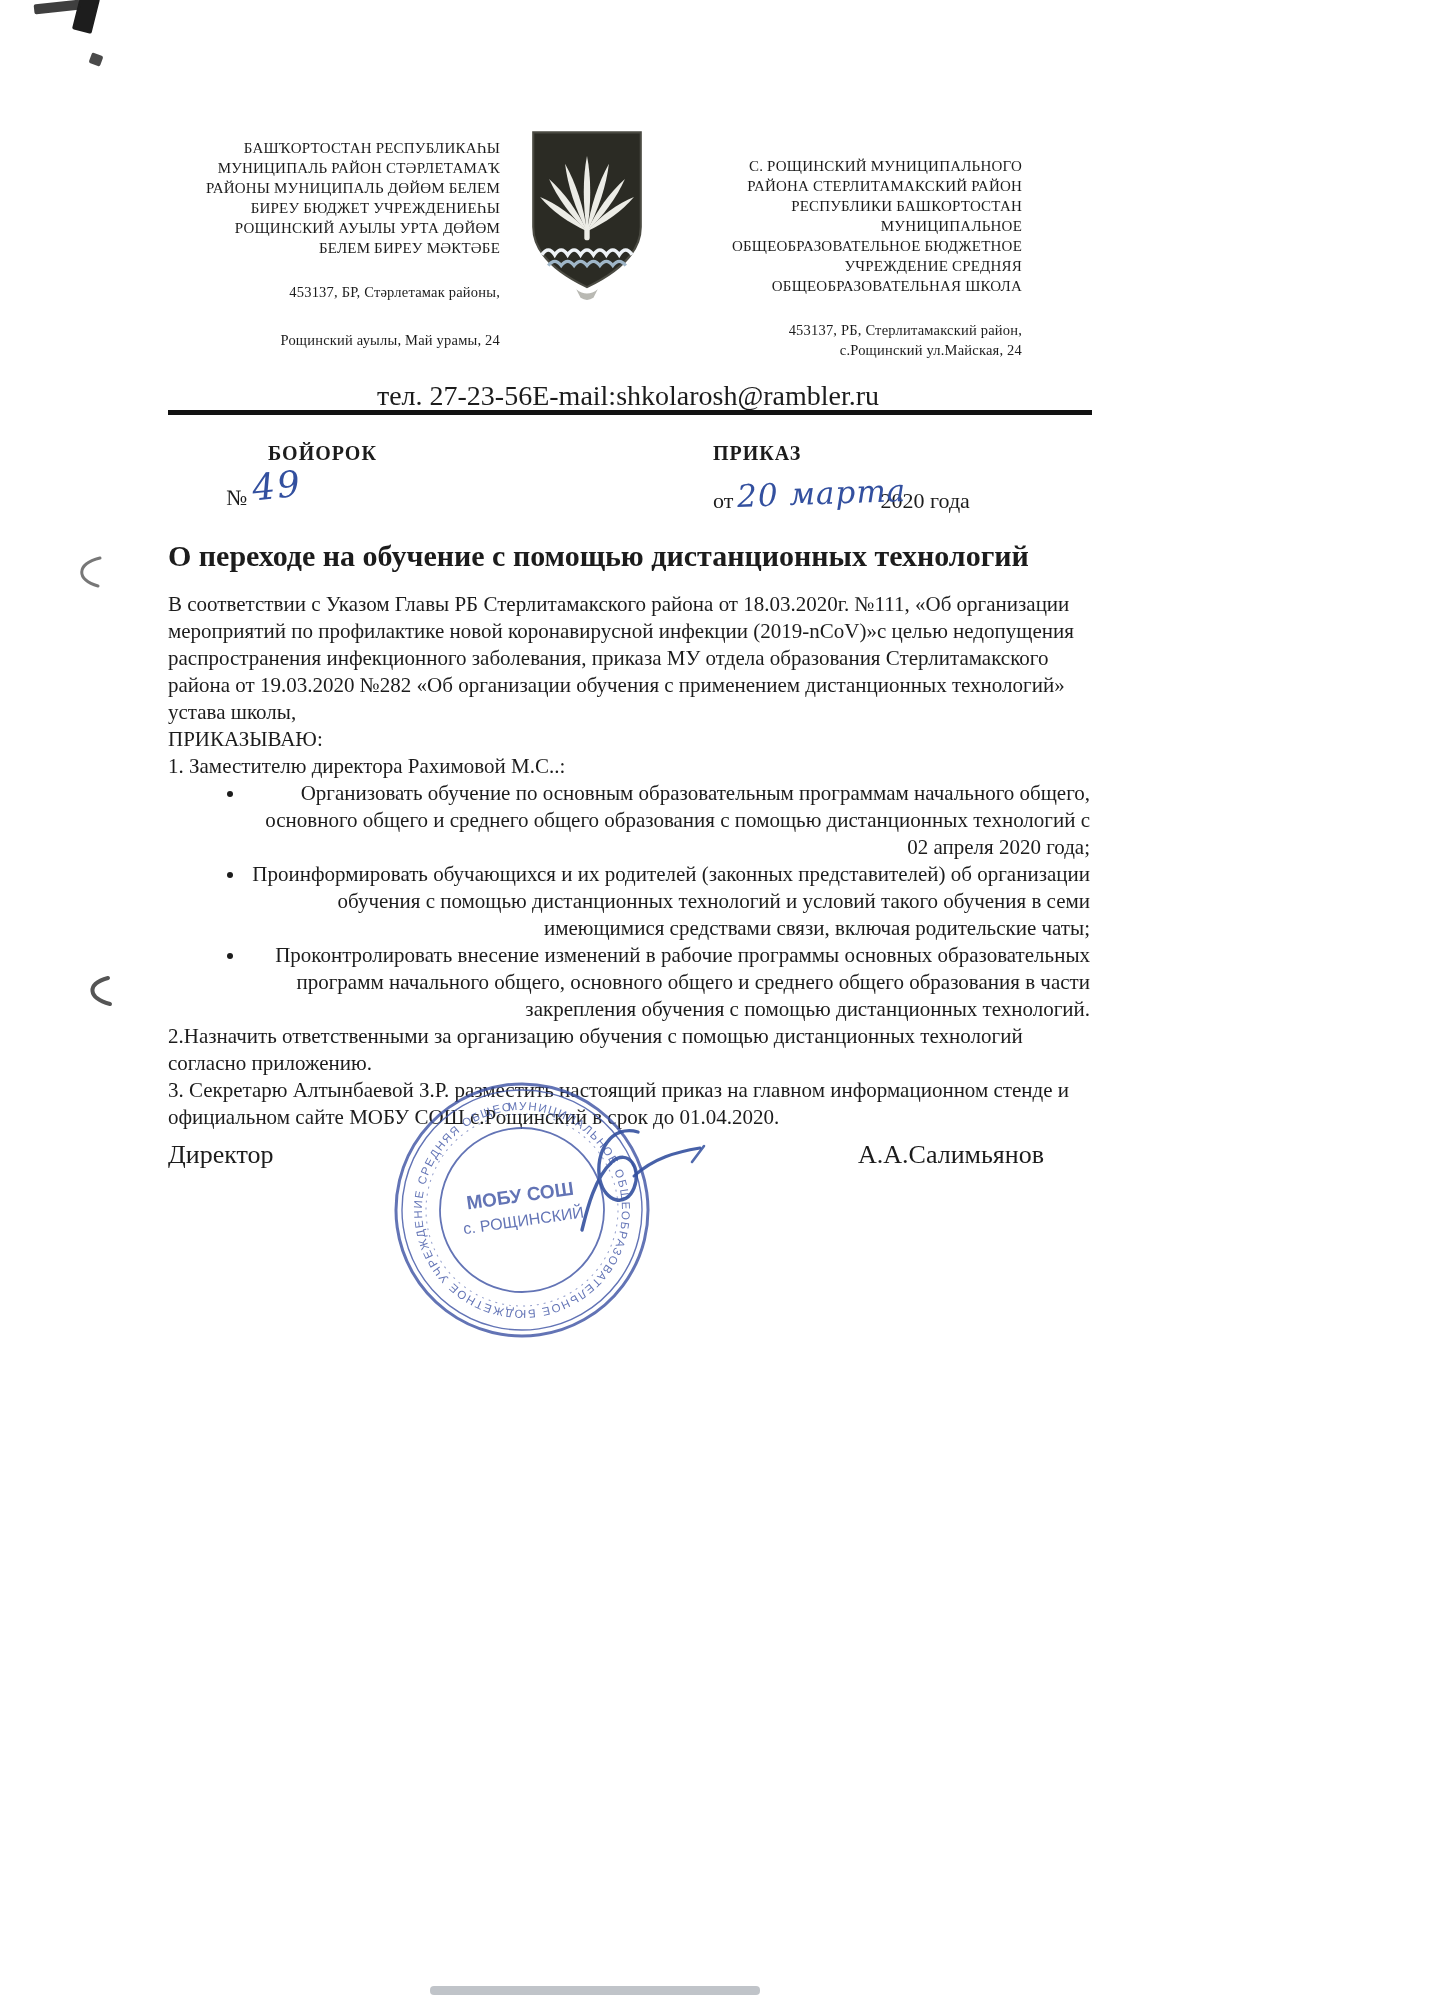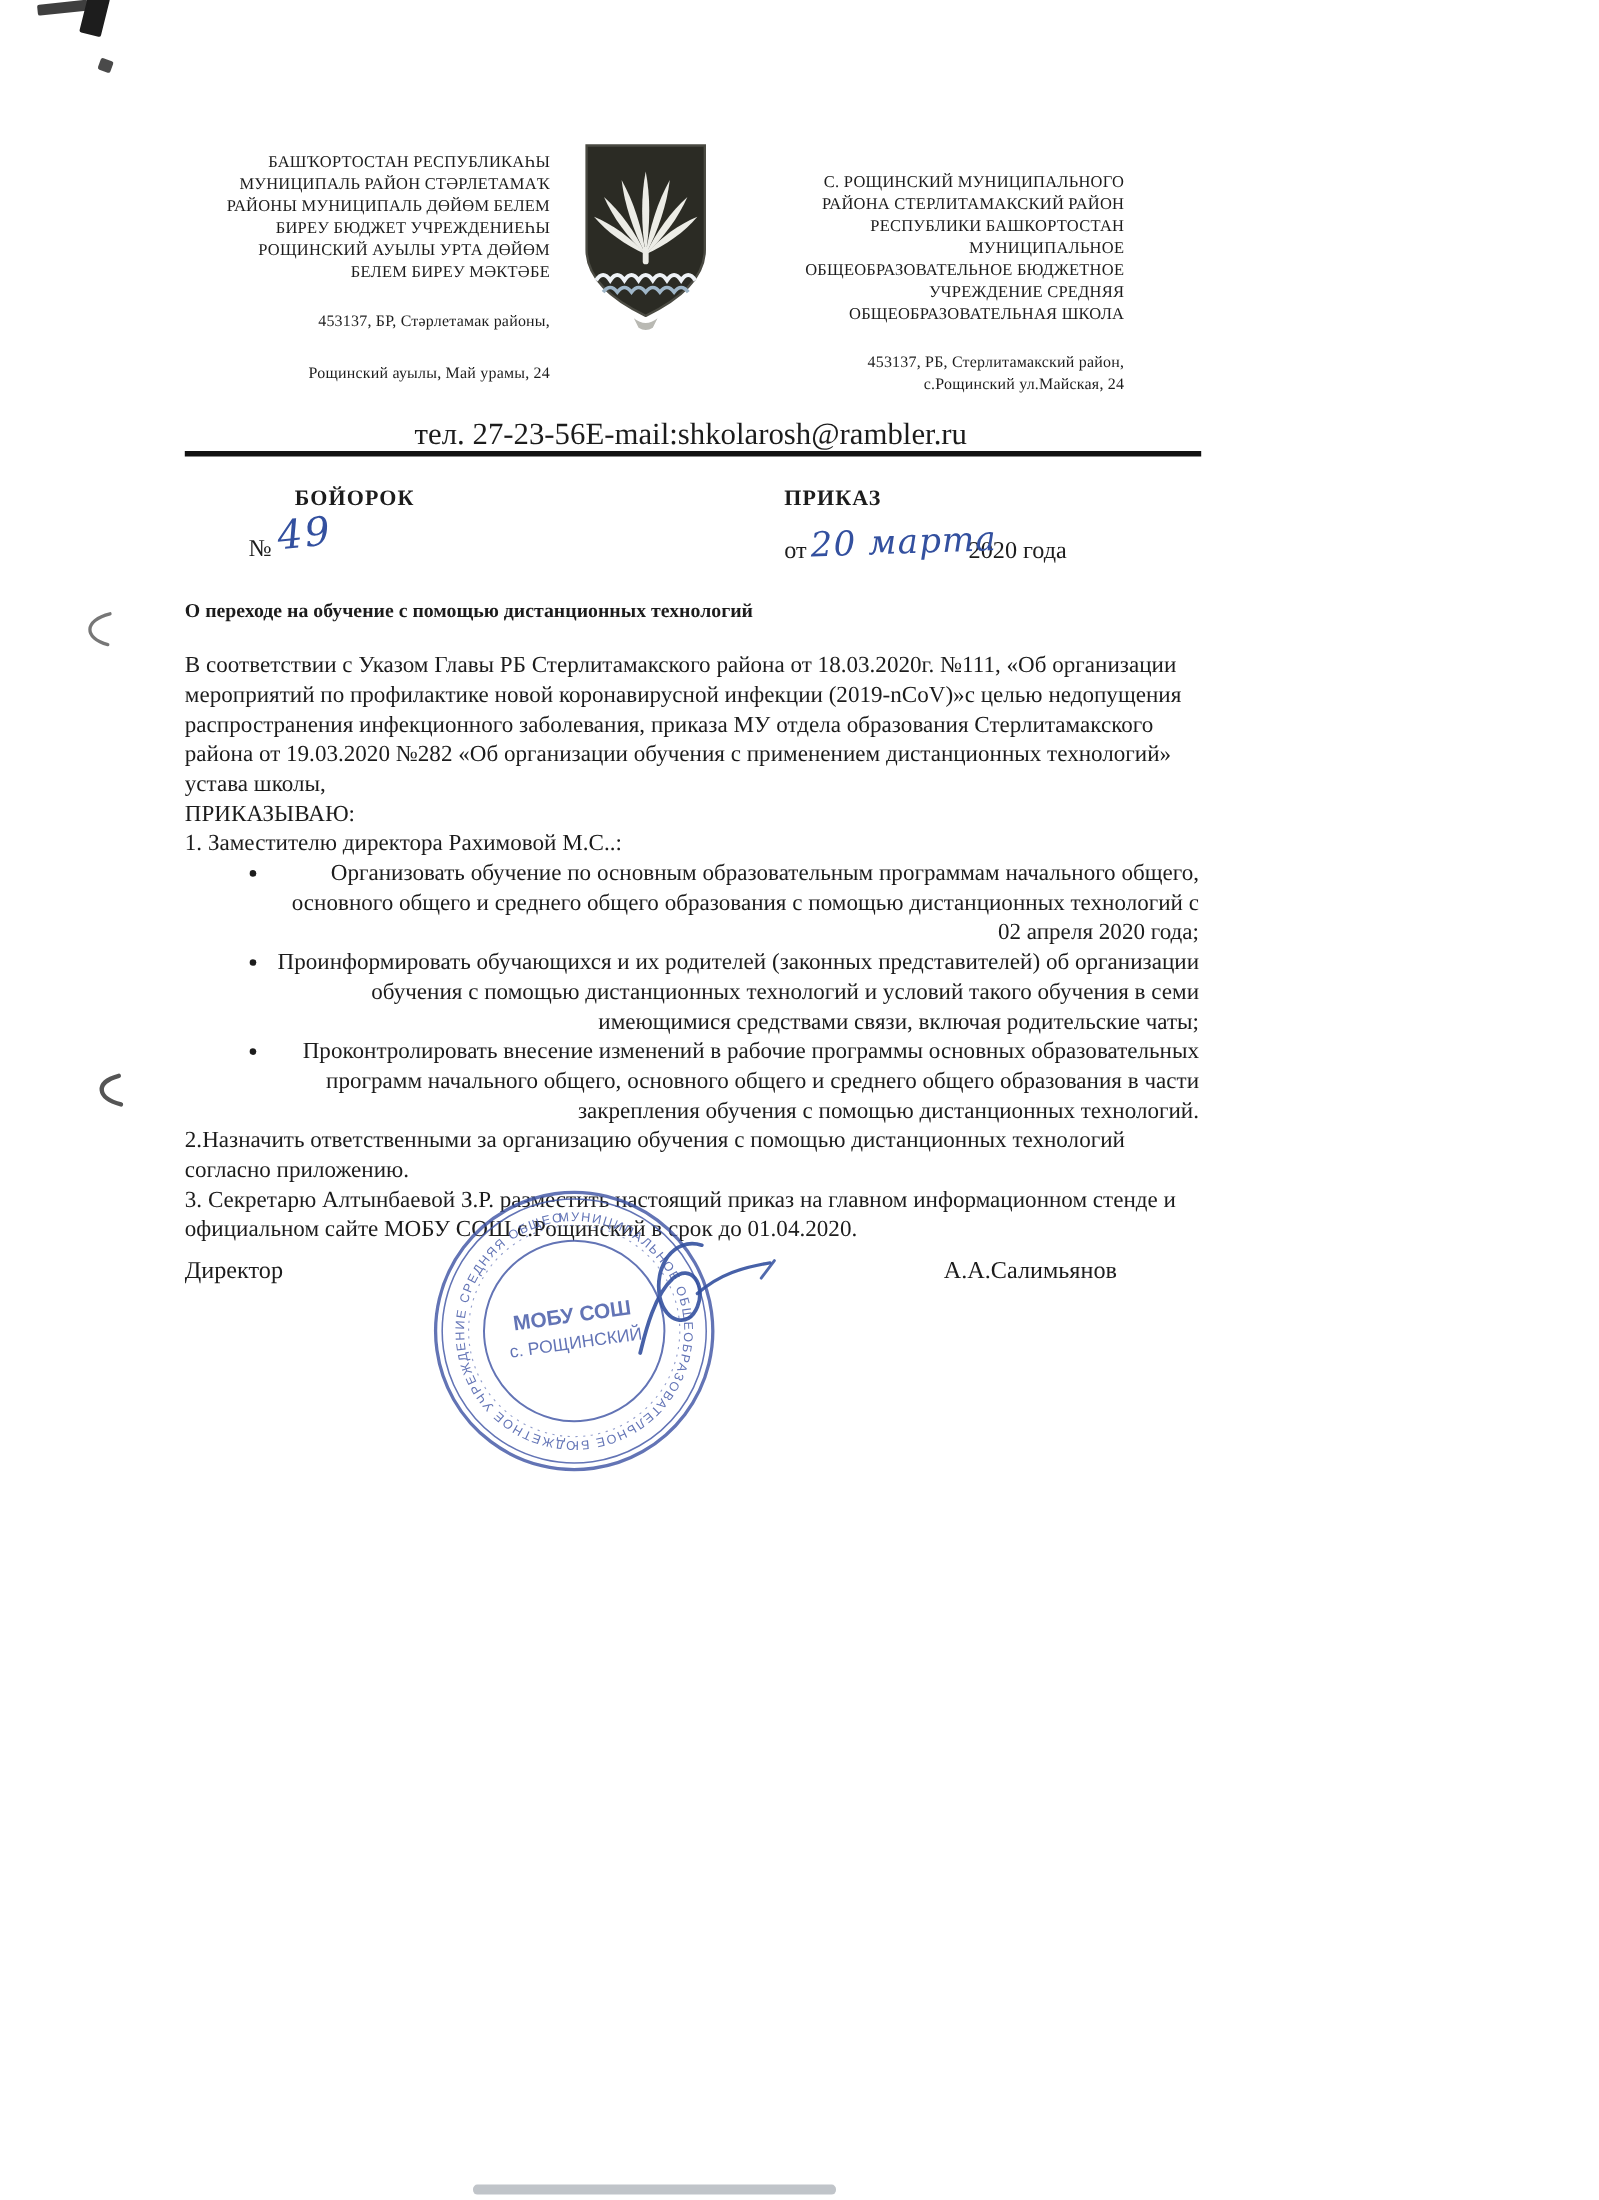--- a/index.html
+++ b/index.html
@@ -47,26 +47,26 @@
   .num-row { position:relative; height:54px; font-size:22px; }
   .num-sign { position:absolute; left:58px; top:6px; }
   .date-group { position:absolute; left:545px; top:6px; }
   .hw { font-family:"DejaVu Serif", serif; font-style:italic; color:#33509f;
         font-weight:500; }
   .hw-number { position:absolute; left:84px; top:-6px; font-size:36px;
                transform:rotate(-6deg); letter-spacing:2px; }
   .hw-date { display:inline-block; font-size:31px; transform:rotate(-2deg);
              margin:0 -26px 0 4px; position:relative; top:-4px; letter-spacing:1px; }
 
-  .subject { font-weight:bold; font-size:18px; margin:10px 0 22px 0; }
+  .subject { font-weight:bold; font-size:30px; margin:10px 0 22px 0; }
   .para { margin:0; }
   .decree { }
   ul.blist { margin:0 0 0 0; padding-left:78px; }
   ul.blist li { padding-left:6px; margin:0;text-align:right; }
-  .sig-row { position:relative; margin-top:10px; height:34px; font-size:22px; }
+  .sig-row { position:relative; margin-top:10px; height:34px; font-size:26px; }
   .sig-role { position:absolute; left:0; top:0; }
   .sig-name { position:absolute; left:690px; top:0; }
 
   
   .stamp { position:absolute; left:388px; top:1076px; width:268px; height:268px;
            opacity:.82; transform:rotate(-8deg); }
   .signature { position:absolute; left:542px; top:1118px; width:170px; height:120px; }
 </style>
 </head>
 <body>

